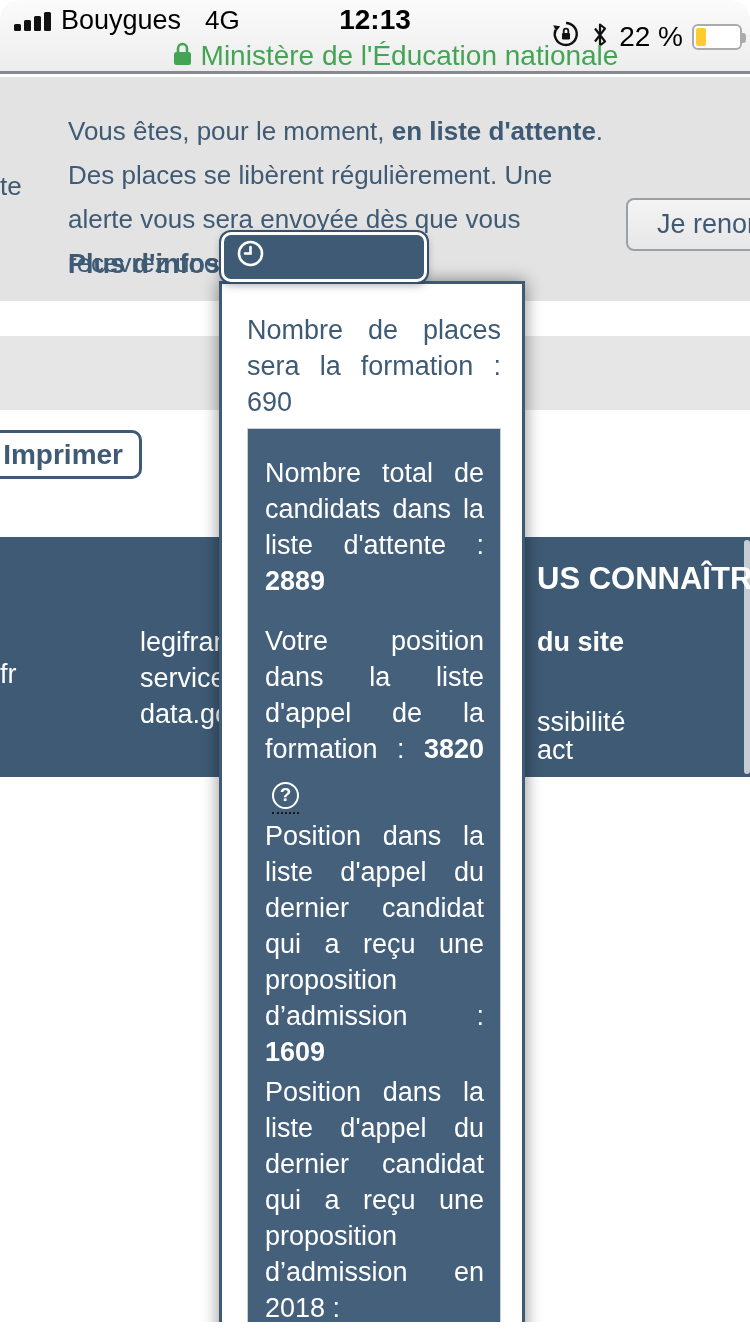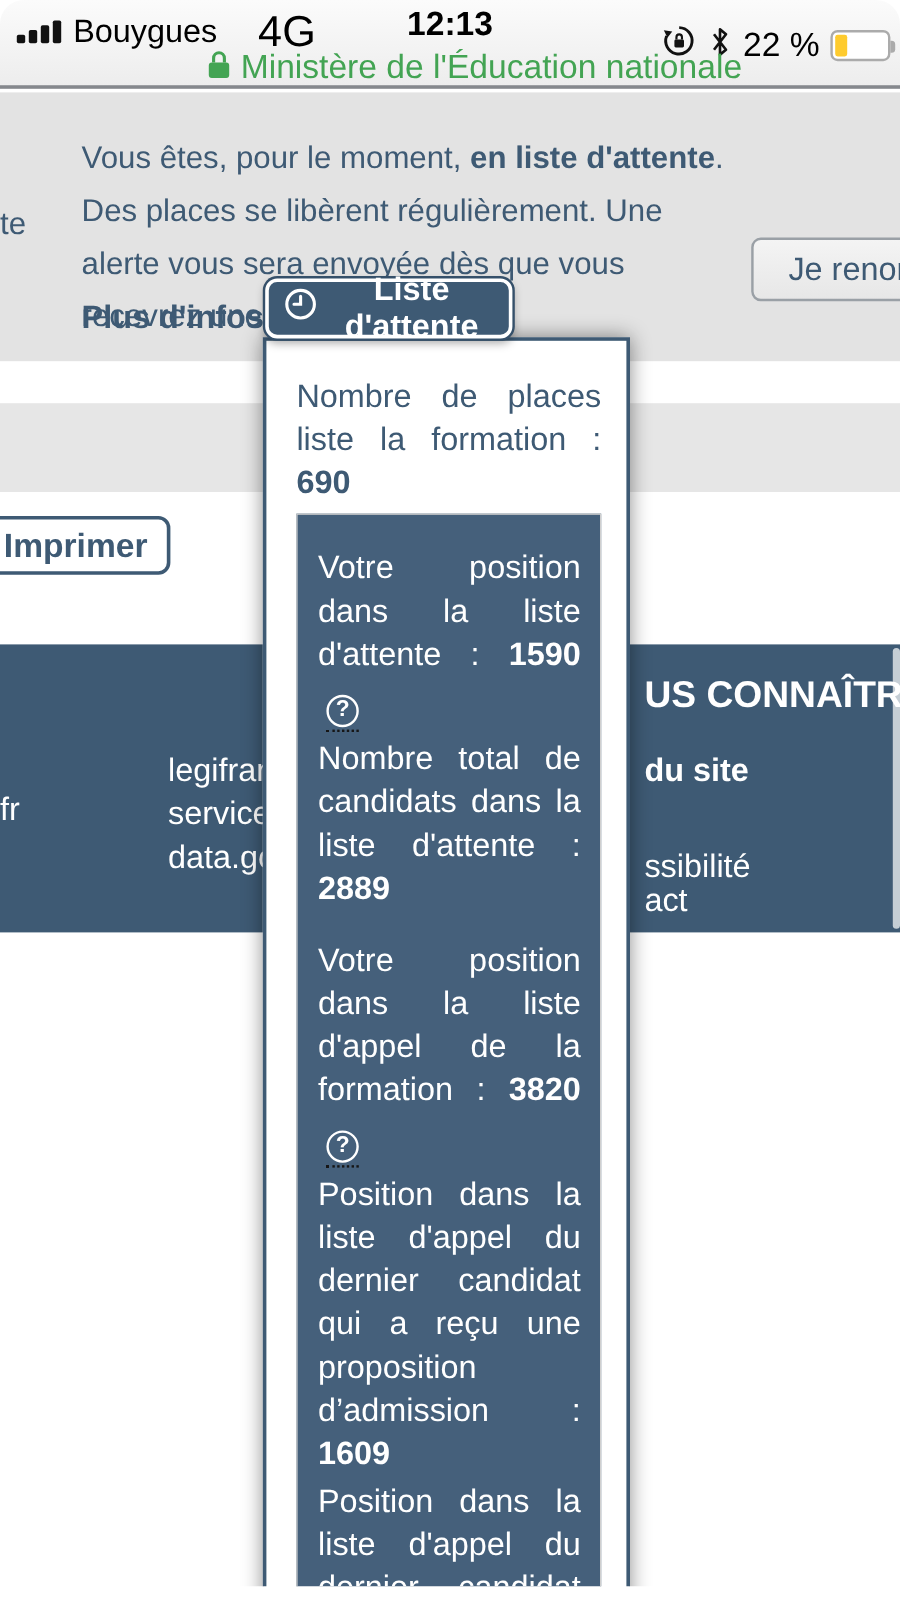--- a/index.html
+++ b/index.html
@@ -10,21 +10,21 @@
   .header{position:absolute;top:0;left:0;width:750px;height:74px;
           background:linear-gradient(#fbfbfb,#ededed);
           border-bottom:3px solid #85888d;box-sizing:border-box;z-index:40;}
   .status-row{position:absolute;top:0;left:0;right:0;height:40px;}
   .sb-left{position:absolute;left:14px;top:5px;display:flex;align-items:center;gap:10px;}
   .signal{display:inline-flex;align-items:flex-end;gap:3px;height:20px;}
   .signal i{display:block;width:7px;background:#111;border-radius:1.5px;}
   .signal i:nth-child(1){height:7px}.signal i:nth-child(2){height:11px}
   .signal i:nth-child(3){height:15px}.signal i:nth-child(4){height:19px}
   .carrier{font-size:27px;color:#000;}
-  .network{font-size:36px;color:#000;margin-left:24px;}
+  .network{font-size:26px;color:#000;margin-left:14px;}
   .sb-time{position:absolute;left:50%;top:4px;transform:translateX(-50%);
            font-size:28px;font-weight:bold;color:#000;}
   .sb-right{position:absolute;right:8px;top:4px;display:flex;align-items:center;gap:9px;margin-top:16px;}
   .pct{font-size:28px;color:#000;}
   .battery{position:relative;width:50px;height:26px;border:2px solid #ababab;border-radius:6px;
            box-sizing:border-box;background:#fff;}
   .battery .fill{position:absolute;left:2px;top:2px;bottom:2px;width:10px;border-radius:2px;}
   .battery .nub{position:absolute;right:-6px;top:7px;width:4px;height:10px;background:#ababab;
                 border-radius:0 3px 3px 0;}
   .url-row{position:absolute;top:40px;left:0;right:0;height:32px;
@@ -61,21 +61,21 @@
   .f-l1{left:140px;top:90px;}.f-l2{left:140px;top:126px;}.f-l3{left:140px;top:162px;}
   .f-r1{left:537px;top:90px;font-weight:bold;}.f-r2{left:537px;top:126px;}.f-r3{left:537px;top:170px;}.f-r4{left:537px;top:198px;}
   .scrollbar{position:absolute;right:0;top:466px;width:6px;height:234px;background:rgba(255,255,255,.7);
              border-radius:3px;z-index:2;}
 
   
   .popup{position:absolute;left:219px;top:207px;width:306px;height:1090px;box-sizing:border-box;
          background:#fff;border:3px solid #3e5a74;box-shadow:0 0 16px rgba(0,0,0,.45);
          padding:28px 21px 0 25px;z-index:20;}
   .places{margin:0;font-size:27px;line-height:36px;color:#3e5a74;text-align:justify;}
-  .places b{font-weight:bold;}
+  .places b{font-weight:normal;}
   .statsbox{margin-top:8px;background:#45607b;border:1px solid #cfcfcf;box-sizing:border-box;
             padding:26px 16px 14px 17px;color:#fff;}
   .stat{margin:0 0 4px;font-size:27px;line-height:36px;text-align:justify;}
   .stat b{font-weight:bold;}
   .stat.gap-after{margin-bottom:24px;}
   .help{display:inline-block;margin-left:7px;padding-bottom:2px;border-bottom:2px dotted #161616;
         vertical-align:-7px;cursor:pointer;}
   .qcircle{display:inline-flex;width:27px;height:27px;box-sizing:border-box;border:2px solid #fff;
            border-radius:50%;align-items:center;justify-content:center;
            font-size:19px;font-weight:bold;color:#fff;}
@@ -138,21 +138,20 @@
       <p class="banner-text"><span>Vous êtes, pour le moment, </span><b>en liste d'attente</b><span>. Des places se libèrent régulièrement. Une alerte vous sera envoyée dès que vous recevrez une proposition.</span></p>
       <a class="plus-infos">Plus d'infos</a>
       <button class="btn-renonce">Je renonce</button>
       <button class="btn-liste">
         <span>
           <svg width="29" height="29" viewBox="0 0 29 29">
             <circle cx="14.5" cy="14.5" r="11.5" fill="none" stroke="#fff" stroke-width="2.6"></circle>
             <path d="M14.5 8 V14.5 L9 14.5" fill="none" stroke="#fff" stroke-width="2.6" stroke-linecap="round"></path>
           </svg>
         </span>
-        <span>Liste d'attente</span>
       </button>
     </div>
 
     <div class="stripe stripe-a"></div>
 
     <button class="btn-imprimer">
 
       <span>Imprimer</span>
     </button>
 
@@ -162,24 +161,23 @@
       <a class="f-l1">legifranc</a>
       <a class="f-l2">service-</a>
       <a class="f-l3">data.go</a>
       <a class="f-r1">du site</a>
       <a class="f-r3">ssibilité</a>
       <a class="f-r4">act</a>
     </div>
     <div class="scrollbar"></div>
 
     <div class="popup">
-      <p class="places"><span>Nombre de places liste la formation : </span><b>690</b></p>
+      <p class="places"><span>Nombre de places sera la formation : </span><b>690</b></p>
 
       <div class="statsbox">
-        <p class="stat"><span>Votre position dans la liste d'attente&nbsp;: </span><b>1590</b><span class="help"><span class="qcircle">?</span></span></p>
 
         <p class="stat gap-after"><span>Nombre total de candidats dans la liste d'attente : </span><b>2889</b></p>
 
         <p class="stat"><span>Votre position dans la liste d'appel de la formation&nbsp;: </span><b>3820</b><span class="help"><span class="qcircle">?</span></span></p>
 
         <p class="stat"><span>Position dans la liste d'appel du dernier candidat qui a reçu une proposition d’admission : </span><b>1609</b></p>
 
         <p class="stat"><span>Position dans la liste d'appel du dernier candidat qui a reçu une proposition d’admission en 2018 : </span></p>
       </div>
 

